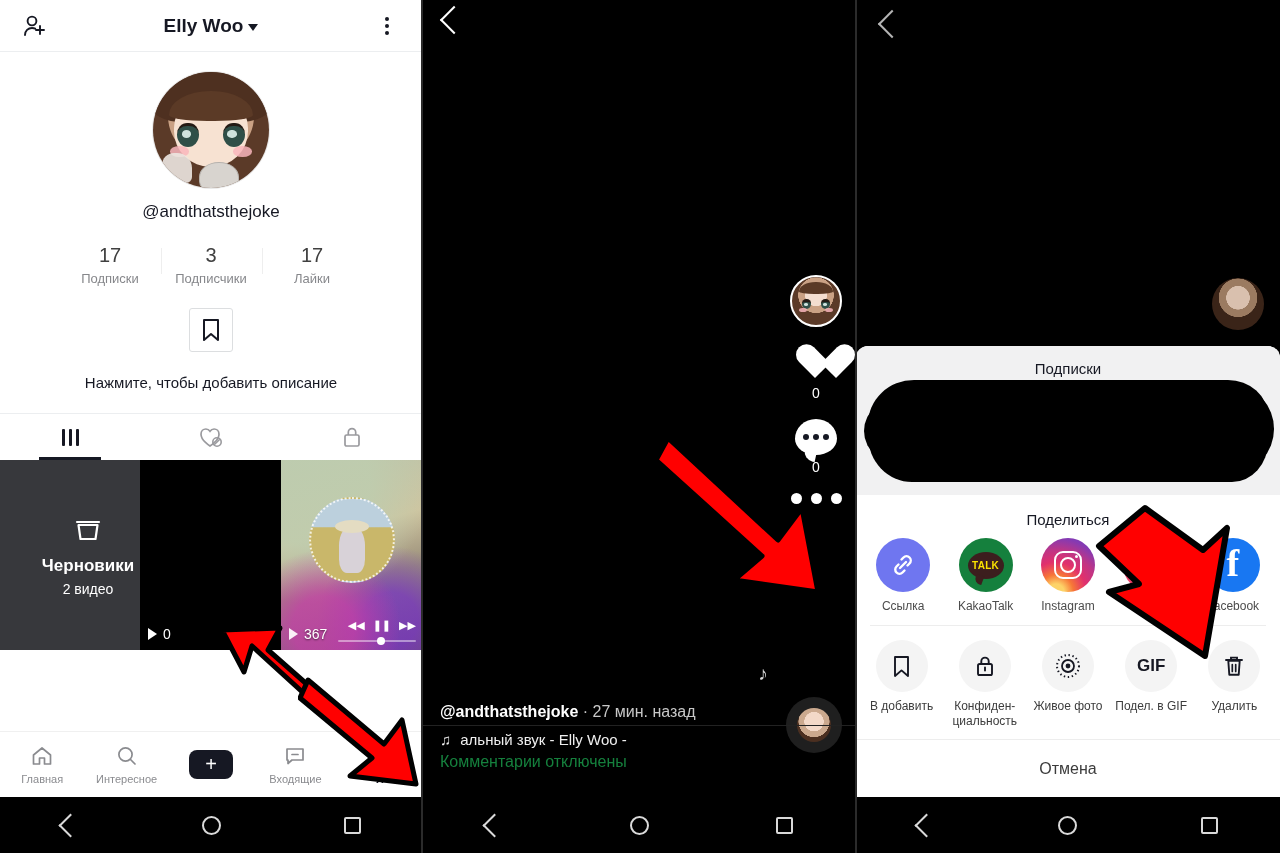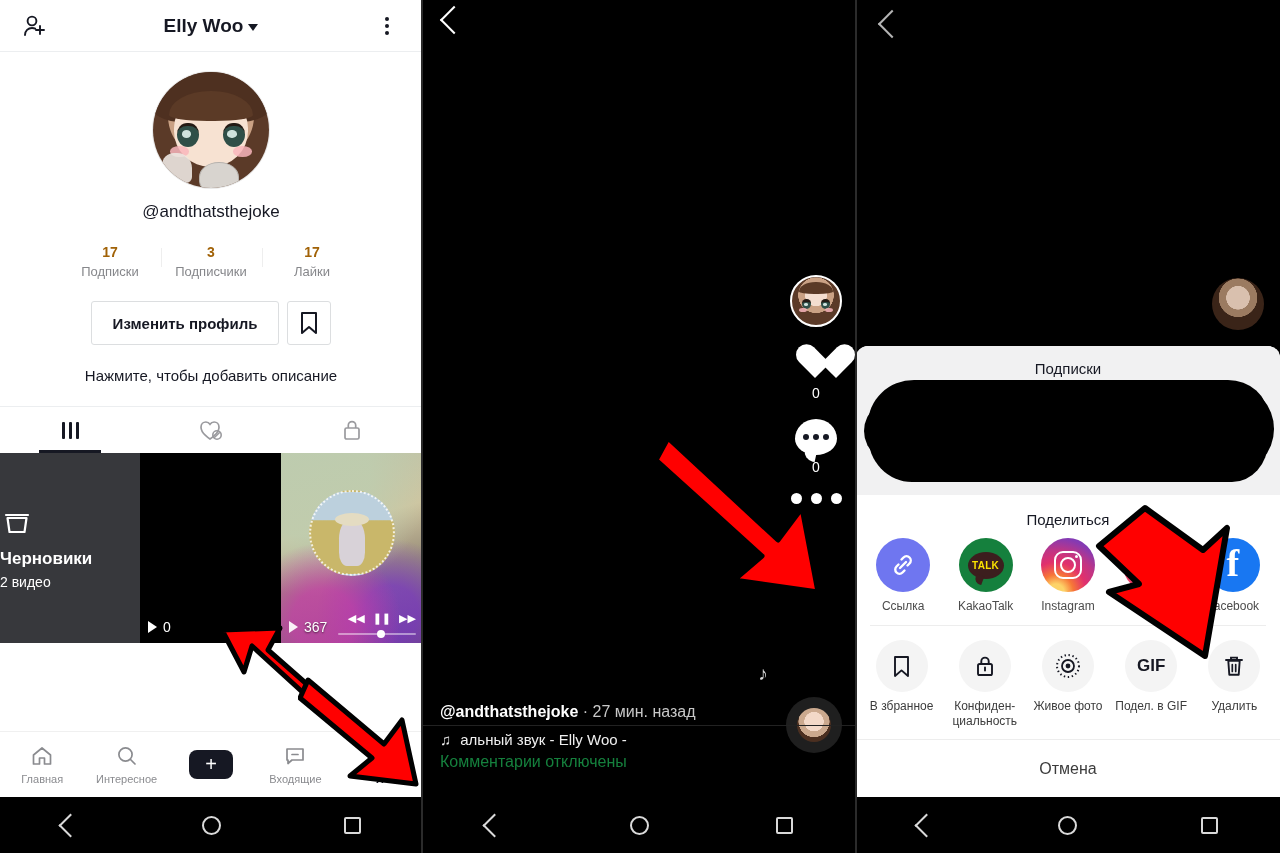--- a/index.html
+++ b/index.html
@@ -47,21 +47,21 @@
   .av-blush.l{left:15%;} .av-blush.r{right:15%;}
   .av-badge { position:absolute; left:40%; bottom:-4%; width:34%; height:26%;
     background:#d8d4cf; border-radius:50% 50% 40% 40%; border:1px solid #b6b2ad;}
   .av-side { position:absolute; bottom:4%; left:8%; width:26%; height:26%;
     background:#ece7e1; border-radius:40% 50% 20% 30%; opacity:.9;}
 
   .pf-handle { font-size: 17px; color: #161823; margin-top: 14px; font-weight:400;}
   .pf-stats { display:flex; margin-top: 22px; }
   .stat { width: 101px; text-align:center; position:relative;}
   .stat + .stat::before{content:"";position:absolute;left:0;top:4px;bottom:12px;width:1px;background:#eee;}
-  .stat-num { font-size: 14px; font-weight: 700; color:#a16207; }
+  .stat-num { font-size: 20px; font-weight: 400; color:#404040; }
   .stat-lbl { font-size: 13px; color: #86878b; margin-top: 4px;}
 
   .pf-actions { display:flex; gap: 8px; margin-top: 22px; align-items:center;}
   .btn-edit { width: 188px; height: 44px; border:1px solid #dcdee0; border-radius:3px;
     background:#fff; font-size:15px; font-weight:700; color:#161823; display:flex;
     align-items:center; justify-content:center; cursor:pointer;}
   .btn-sq { width:44px;height:44px;border:1px solid #dcdee0;border-radius:3px;background:#fff;
     display:flex;align-items:center;justify-content:center;cursor:pointer;}
   .pf-bio { font-size: 15px; color:#161823; margin-top: 22px; }
 
@@ -69,21 +69,21 @@
   .pf-tab { flex:1; height:46px; display:flex; align-items:center; justify-content:center;
     position:relative; cursor:pointer;}
   .pf-tab.active::after{content:"";position:absolute;bottom:0;left:50%;transform:translateX(-50%);
     width:62px;height:3px;background:#161823;}
   .bars3{display:flex;gap:4px;align-items:flex-end;}
   .bars3 i{width:3px;height:17px;background:#161823;display:block;border-radius:1px;}
 
   .pf-grid { display:flex; width:100%; height:190px; }
   .cell { position:relative; overflow:hidden; }
   .cell.drafts { width:140px; background:#37383c; display:flex; flex-direction:column;
-    justify-content:center; color:#fff;}
+    align-items:center; justify-content:center; color:#fff;padding-left:36px;}
   .drafts-title{font-size:17px;font-weight:700;margin-top:10px;}
   .drafts-sub{font-size:14px;margin-top:5px;font-weight:400;}
   .cell.v2 { width:141px; background:#000; }
   .cell.v3 { width:141px;
     background:
       radial-gradient(circle at 30% 88%, rgba(200,60,170,.75) 0 16%, transparent 40%),
       radial-gradient(circle at 78% 84%, rgba(120,50,200,.70) 0 14%, transparent 38%),
       radial-gradient(circle at 20% 12%, rgba(190,205,175,.85) 0 30%, transparent 60%),
       linear-gradient(165deg,#b9c3ab 0%,#cfc5a0 38%,#9a8f7a 62%,#6b4e73 100%);
   }
@@ -246,21 +246,20 @@
           <div class="stat-num">3</div>
           <div class="stat-lbl">Подписчики</div>
         </div>
         <div class="stat">
           <div class="stat-num">17</div>
           <div class="stat-lbl">Лайки</div>
         </div>
       </div>
 
       <div class="pf-actions">
-        <div class="btn-edit">Изменить профиль</div>
         <div class="btn-sq">
           <svg width="20" height="24" viewBox="0 0 20 24">
               <path d="M3 2h14v20l-7-6-7 6z" fill="none" stroke="#161823" stroke-width="2" stroke-linejoin="round"></path>
             </svg>
         </div>
       </div>
 
       <div class="pf-bio">Нажмите, чтобы добавить описание</div>
 
       <div class="pf-tabs">
@@ -483,21 +482,21 @@
       <div class="sh-divider"></div>
 
       <div class="sh-acts">
         <div class="act">
           <span class="act-ic">
             <svg width="19" height="23" viewBox="0 0 19 23">
                 <path d="M3 2h13v19l-6.5-5.6L3 21z" fill="none" stroke="#161823" stroke-width="1.9" stroke-linejoin="round"></path>
               </svg>
           </span>
           <span class="act-lbl">В
-збранное</span>
+добавить</span>
         </div>
 
         <div class="act">
           <span class="act-ic">
             <svg width="22" height="24" viewBox="0 0 22 24">
                 <rect x="4" y="10" width="14" height="11" rx="1.6" fill="none" stroke="#161823" stroke-width="1.9"></rect>
                 <path d="M7.3 10V7.3a3.7 3.7 0 017.4 0V10" fill="none" stroke="#161823" stroke-width="1.9"></path>
                 <path d="M11 13.5v3" stroke="#161823" stroke-width="1.9" stroke-linecap="round"></path>
               </svg>
           </span>

